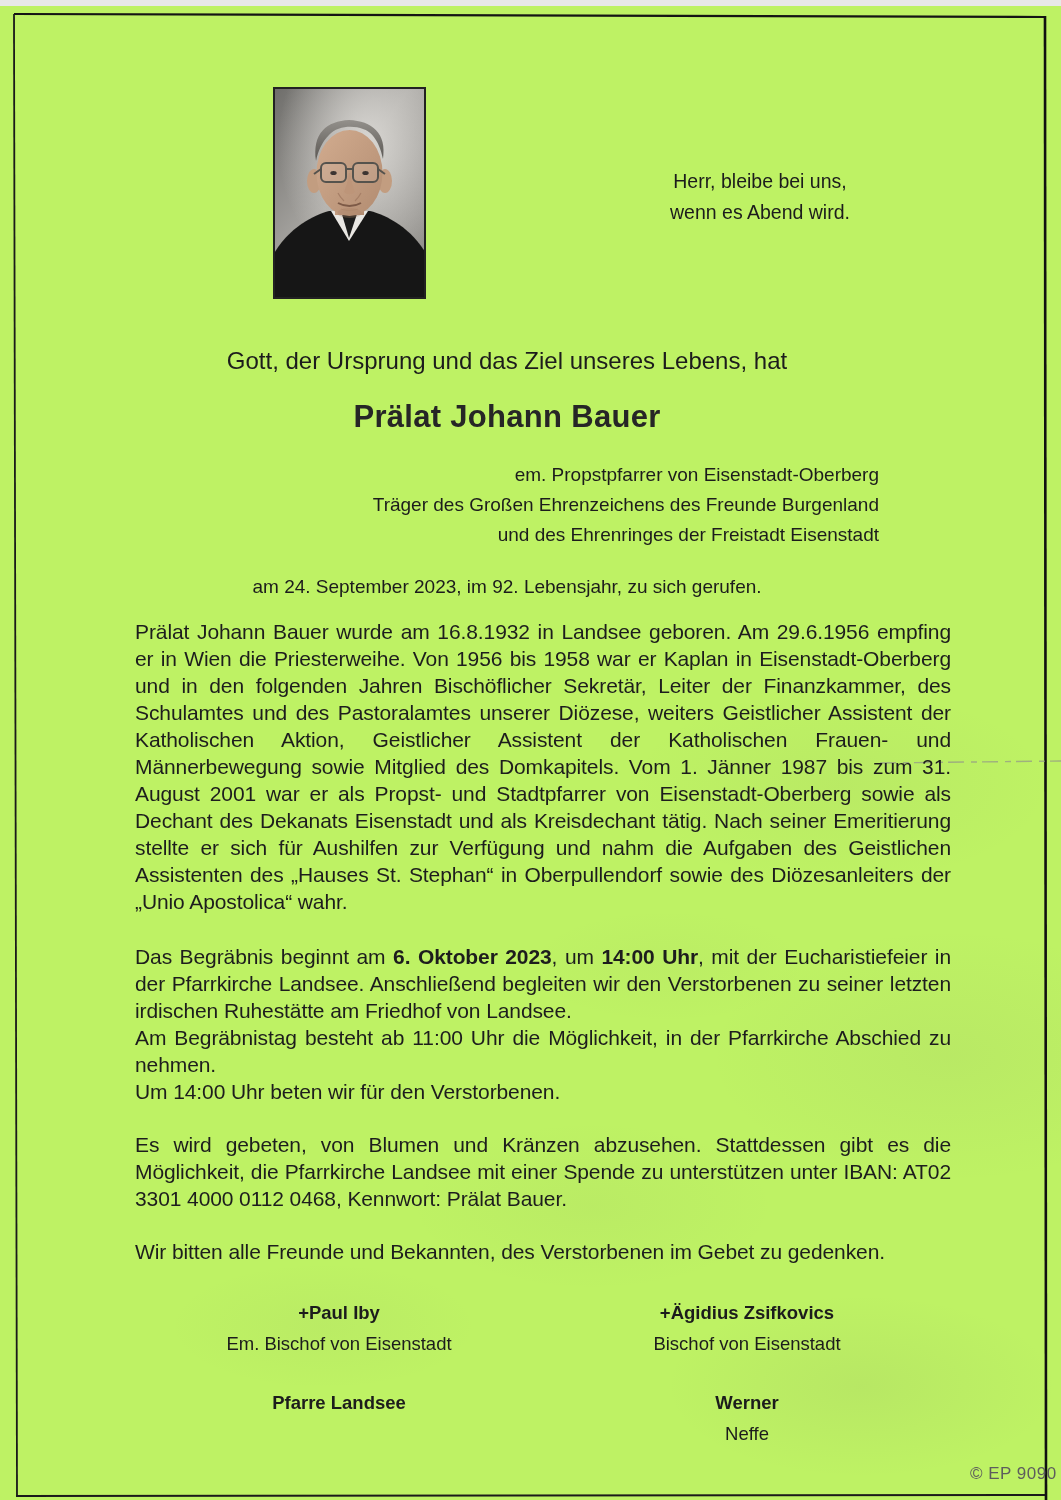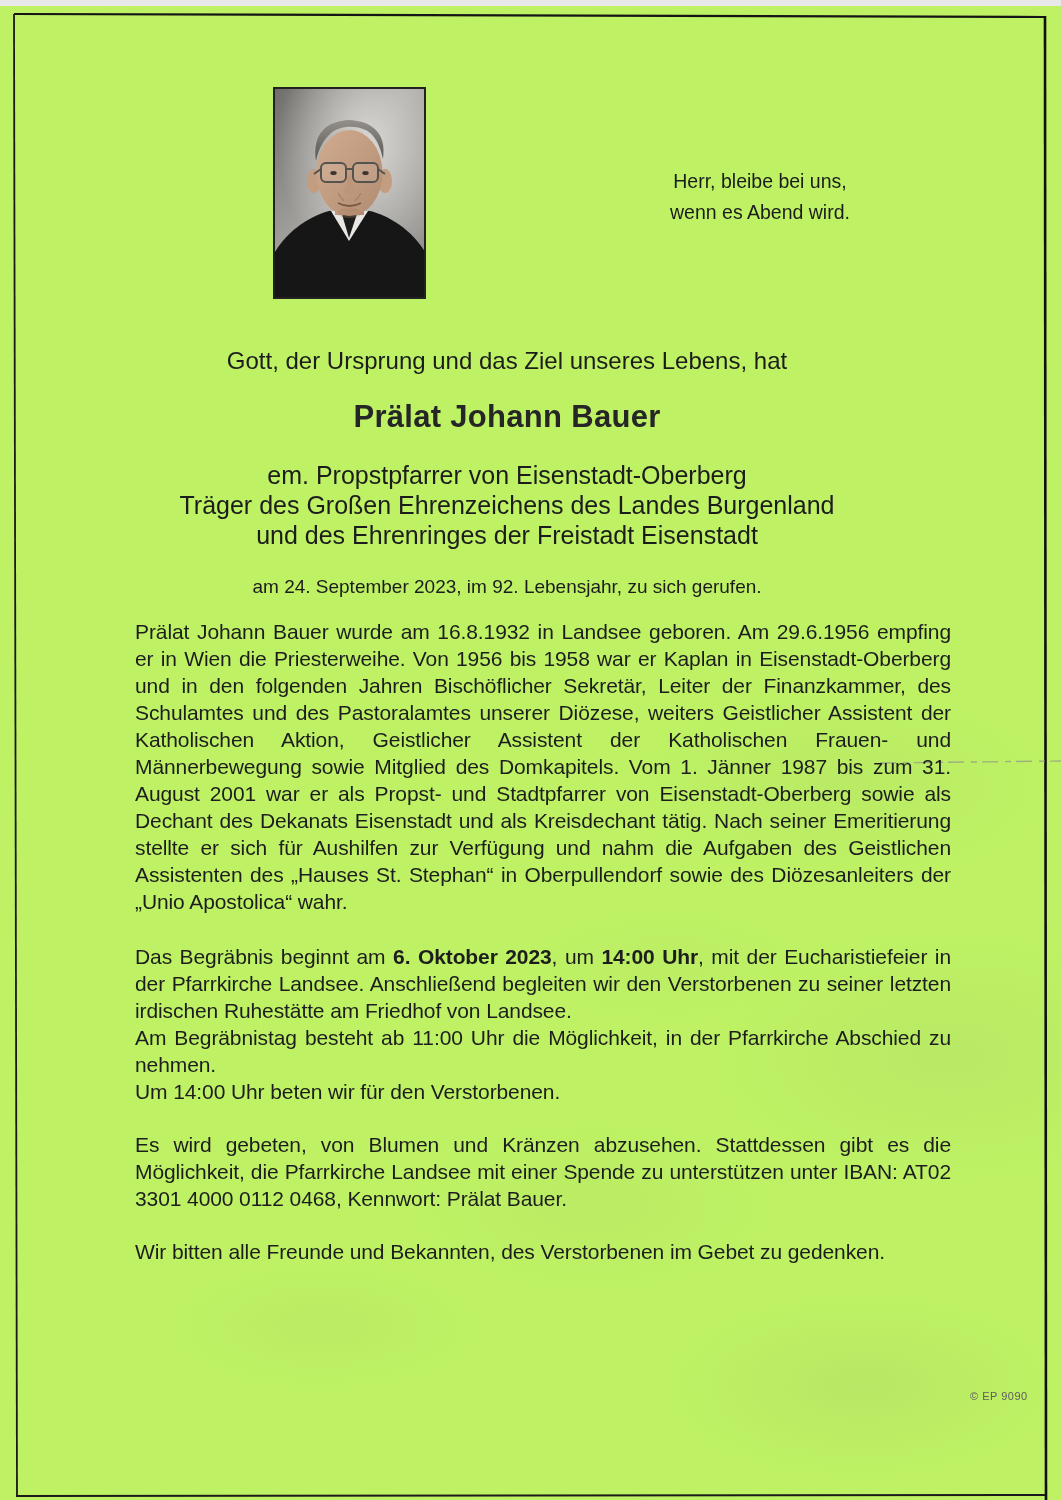--- a/index.html
+++ b/index.html
@@ -37,21 +37,21 @@
   .quote{
     position:absolute;left:605px;top:160px;width:310px;
     text-align:center;font-size:19.5px;line-height:30.5px;color:#1c1c1c;
   }
   .header-block{
     position:absolute;left:135px;top:341px;width:744px;
     text-align:center;color:#1c1c1c;
   }
   .intro-line{font-size:24px;}
   .deceased-name{font-size:31px;font-weight:700;margin-top:24px;letter-spacing:.3px;color:#262626;}
-  .honorifics{margin-top:25px;font-size:25px;line-height:30px;}
+  .honorifics{margin-top:25px;font-size:19px;line-height:30px;text-align:right;}
   .death-line{margin-top:26px;font-size:19px;}
 
   .body-col{
     position:absolute;left:135px;top:612px;width:816px;
     font-size:21px;line-height:27px;letter-spacing:-.1px;
     text-align:justify;color:#1d1d1d;
   }
   .body-col p{margin:0;}
   .mb{margin-bottom:28px !important;}
   .mb-sm{margin-bottom:26px !important;}
@@ -61,22 +61,22 @@
     position:absolute;left:135px;top:1296px;width:816px;
     display:flex;color:#1c1c1c;
   }
   .sig-col{width:50%;text-align:center;font-size:18.5px;line-height:22px;}
   .sig-name{font-weight:700;}
   .sig-title{margin-top:9px;}
   .sig-org{font-weight:700;margin-top:37px;}
   .sig-relation{margin-top:9px;}
 
   .print-mark{
-    position:absolute;left:970px;top:1384px;
-    font-size:11px;color:#5d5d5d;letter-spacing:.5px;white-space:nowrap;
+    position:absolute;left:970px;top:1458px;
+    font-size:17px;color:#5d5d5d;letter-spacing:.5px;white-space:nowrap;
   }
 </style>
 </head>
 <body>
 
 <div class="page">
 
   <div class="mottle"></div>
 
   <svg class="edges" width="1061" height="1500" viewBox="0 0 1061 1500">
@@ -144,31 +144,44 @@
   <div class="quote">
       <div>Herr, bleibe bei uns,</div>
       <div>wenn es Abend wird.</div>
     </div>
 
   <div class="header-block">
     <div class="intro-line">Gott, der Ursprung und das Ziel unseres Lebens, hat</div>
     <div class="deceased-name">Prälat Johann Bauer</div>
     <div class="honorifics">
         <div>em. Propstpfarrer von Eisenstadt-Oberberg</div>
-        <div>Träger des Großen Ehrenzeichens des Landes Burgenland</div>
+        <div>Träger des Großen Ehrenzeichens des Freunde Burgenland</div>
         <div>und des Ehrenringes der Freistadt Eisenstadt</div>
       </div>
     <div class="death-line">am 24. September 2023, im 92. Lebensjahr, zu sich gerufen.</div>
   </div>
 
   <div class="body-col">
     <p class="mb">Prälat Johann Bauer wurde am 16.8.1932 in Landsee geboren. Am 29.6.1956 empfing er in Wien die Priesterweihe. Von 1956 bis 1958 war er Kaplan in Eisenstadt-Oberberg und in den folgenden Jahren Bischöflicher Sekretär, Leiter der Finanzkammer, des Schulamtes und des Pastoralamtes unserer Diözese, weiters Geistlicher Assistent der Katholischen Aktion, Geistlicher Assistent der Katholischen Frauen- und Männerbewegung sowie Mitglied des Domkapitels. Vom 1. Jänner 1987 bis zum 31. August 2001 war er als Propst- und Stadtpfarrer von Eisenstadt-Oberberg sowie als Dechant des Dekanats Eisenstadt und als Kreisdechant tätig. Nach seiner Emeritierung stellte er sich für Aushilfen zur Verfügung und nahm die Aufgaben des Geistlichen Assistenten des „Hauses St. Stephan“ in Oberpullendorf sowie des Diözesanleiters der „Unio Apostolica“ wahr.</p>
     <p><span>Das Begräbnis beginnt am </span><span class="b">6. Oktober 2023</span><span>, um </span><span class="b">14:00 Uhr</span><span>, mit der Eucharistiefeier in der Pfarrkirche Landsee. Anschließend begleiten wir den Verstorbenen zu seiner letzten irdischen Ruhestätte am Friedhof von Landsee.</span></p>
     <p>Am Begräbnistag besteht ab 11:00 Uhr die Möglichkeit, in der Pfarrkirche Abschied zu nehmen.</p>
     <p class="mb-sm">Um 14:00 Uhr beten wir für den Verstorbenen.</p>
     <p class="mb-sm">Es wird gebeten, von Blumen und Kränzen abzusehen. Stattdessen gibt es die Möglichkeit, die Pfarrkirche Landsee mit einer Spende zu unterstützen unter IBAN: AT02 3301 4000 0112 0468, Kennwort: Prälat Bauer.</p>
     <p>Wir bitten alle Freunde und Bekannten, des Verstorbenen im Gebet zu gedenken.</p>
   </div>
 
+  <div class="signatures">
+    <div class="sig-col">
+      <div class="sig-name">+Paul Iby</div>
+      <div class="sig-title">Em. Bischof von Eisenstadt</div>
+      <div class="sig-org">Pfarre Landsee</div>
+    </div>
+    <div class="sig-col">
+      <div class="sig-name">+Ägidius Zsifkovics</div>
+      <div class="sig-title">Bischof von Eisenstadt</div>
+      <div class="sig-org">Werner</div>
+      <div class="sig-relation">Neffe</div>
+    </div>
+  </div>
 
   <div class="print-mark">© EP 9090</div>
 
 </div>
 
 </body></html>

